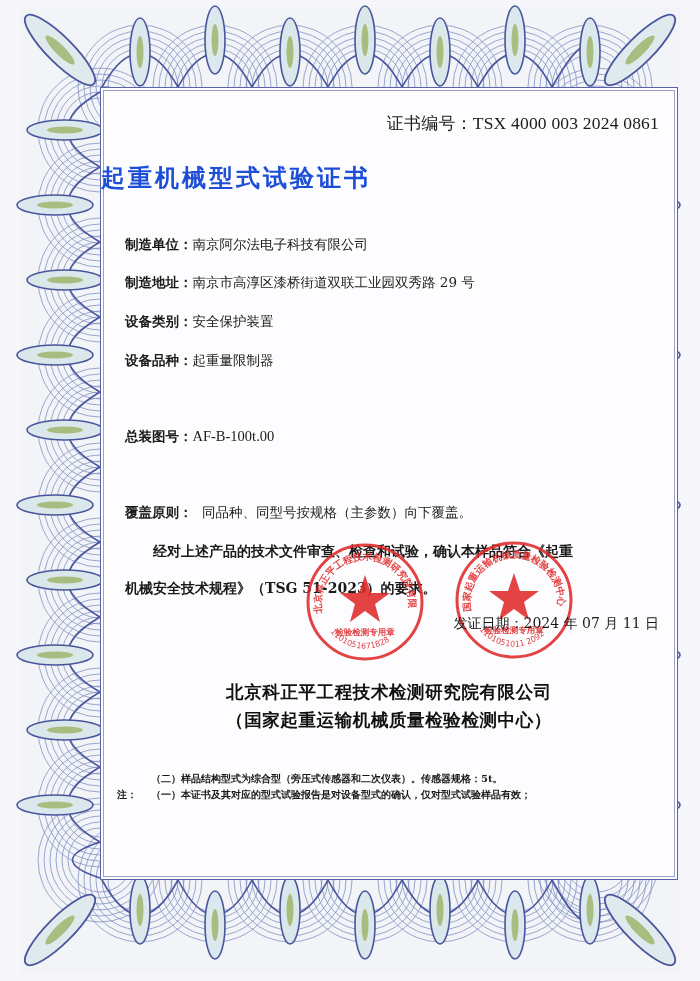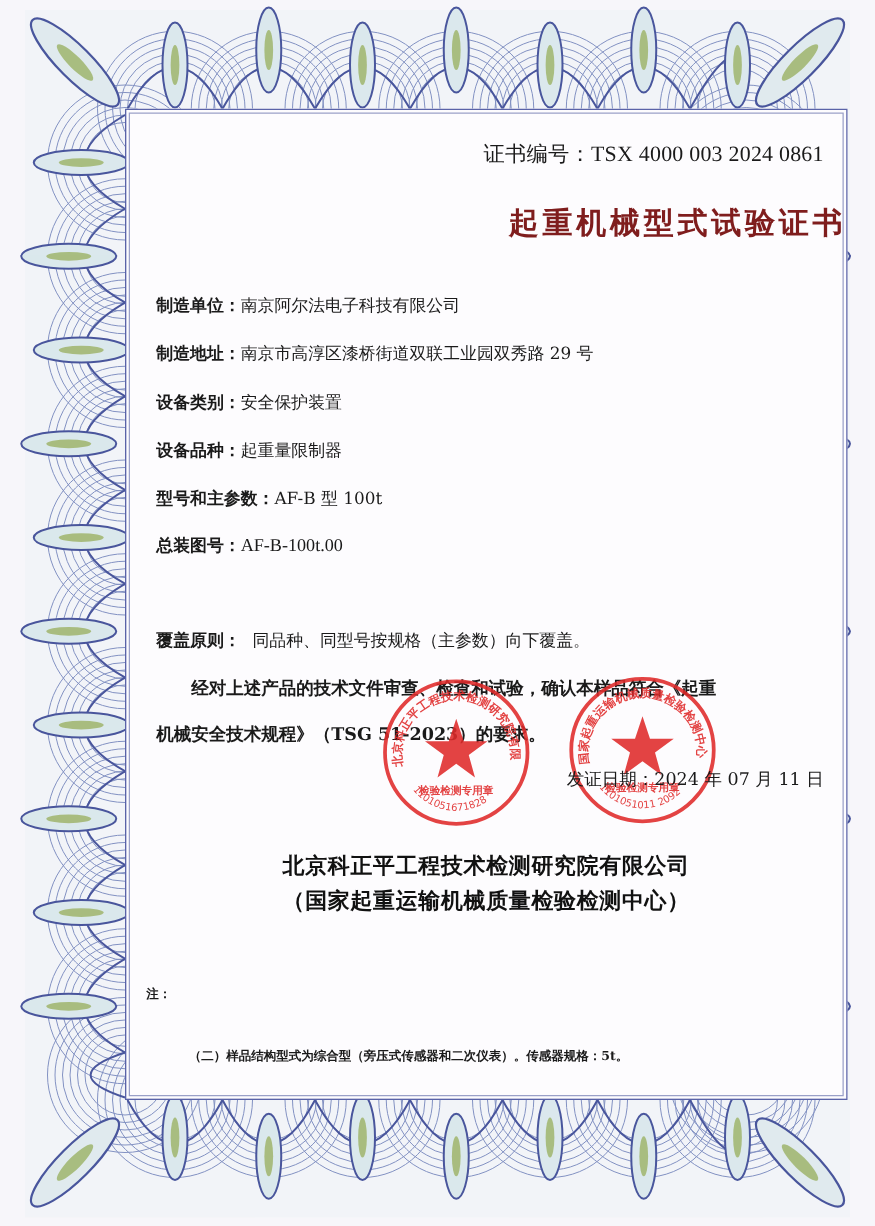--- a/index.html
+++ b/index.html
@@ -17,23 +17,23 @@
     box-shadow: inset 0 0 0 2px #fdfcfe, inset 0 0 0 3px #9aa0c8;
     box-sizing: border-box;
   }
   .cert-no {
     position: absolute; right: 18px; top: 24px;
     font-size: 17.5px; letter-spacing: 0.2px;
     font-family: "Liberation Serif", "DejaVu Serif", serif;
   }
   .cert-no .lbl { font-family: "DejaVu Serif", serif; font-size: 17px; }
   .title {
-    position: absolute; left: 0; right: 0; top: 74px; text-align: right;
+    position: absolute; left: 0; right: 0; top: 74px; text-align: left;
     font-family: "DejaVu Sans", sans-serif; font-weight: bold;
-    font-size: 24px; letter-spacing: 3px; color: #7f1d1d;
+    font-size: 24px; letter-spacing: 3px; color: #1d4ed8;
   }
   .field {
     position: absolute; left: 24px; font-size: 13.5px; font-weight: bold;
     font-family: "DejaVu Serif", serif; white-space: nowrap;
   }
   .field .v { font-weight: normal; }
   .field .v.latin { font-family: "Liberation Serif", serif; font-size: 14.5px; }
   .para {
     position: absolute; left: 24px; width: 460px; font-size: 14px; font-weight: bold;
     line-height: 37px; text-indent: 28px; font-family: "DejaVu Serif", serif;
@@ -192,23 +192,20 @@
   </div>
   <div class="field" style="top:186px">
     <span>制造地址：</span><span class="v">南京市高淳区漆桥街道双联工业园双秀路 29 号</span>
   </div>
   <div class="field" style="top:225px">
     <span>设备类别：</span><span class="v">安全保护装置</span>
   </div>
   <div class="field" style="top:264px">
     <span>设备品种：</span><span class="v">起重量限制器</span>
   </div>
-  <div class="field" style="top:302px">
-    <span>型号和主参数：</span><span class="v">AF-B 型 100t</span>
-  </div>
   <div class="field" style="top:340px">
     <span>总装图号：</span><span class="v latin">AF-B-100t.00</span>
   </div>
   <div class="field" style="top:416px">
     <span>覆盖原则：</span>&nbsp;&nbsp;<span class="v">同品种、同型号按规格（主参数）向下覆盖。</span>
   </div>
 
   <div class="para" style="top:445px">经对上述产品的技术文件审查、检查和试验，确认本样品符合《起重机械安全技术规程》（TSG 51-2023）的要求。</div>
 
   <div class="date">
@@ -232,14 +229,15 @@
     <text font-size="9.5" fill="#e02a2a" font-family="DejaVu Sans, sans-serif" font-weight="bold"><textPath href="#ring2">国家起重运输机械质量检验检测中心</textPath></text>
     <text x="61" y="94" font-size="8.5" fill="#e02a2a" text-anchor="middle" font-family="DejaVu Sans, sans-serif" font-weight="bold">检验检测专用章</text>
     <path id="code2" d="M22,84 A44,44 0 0,0 100,84" fill="none"></path>
     <text font-size="8" fill="#e02a2a" font-family="DejaVu Sans, sans-serif"><textPath href="#code2" startOffset="8">1101051011 2092</textPath></text>
   </svg>
 
   <div class="org" style="top:592px">北京科正平工程技术检测研究院有限公司</div>
   <div class="org" style="top:620px">（国家起重运输机械质量检验检测中心）</div>
 
   <div class="note-lbl">注：</div>
-  <div class="note" style="top:750px">（二）样品结构型式为综合型（旁压式传感器和二次仪表）。传感器规格：5t。</div>
+  <div class="note" style="top:700px">（一）本证书及其对应的型式试验报告是对设备型式的确认，仅对型式试验样品有效；</div>
+  <div class="note" style="top:684px">（二）样品结构型式为综合型（旁压式传感器和二次仪表）。传感器规格：5t。</div>
 </div>
 
 </body></html>

